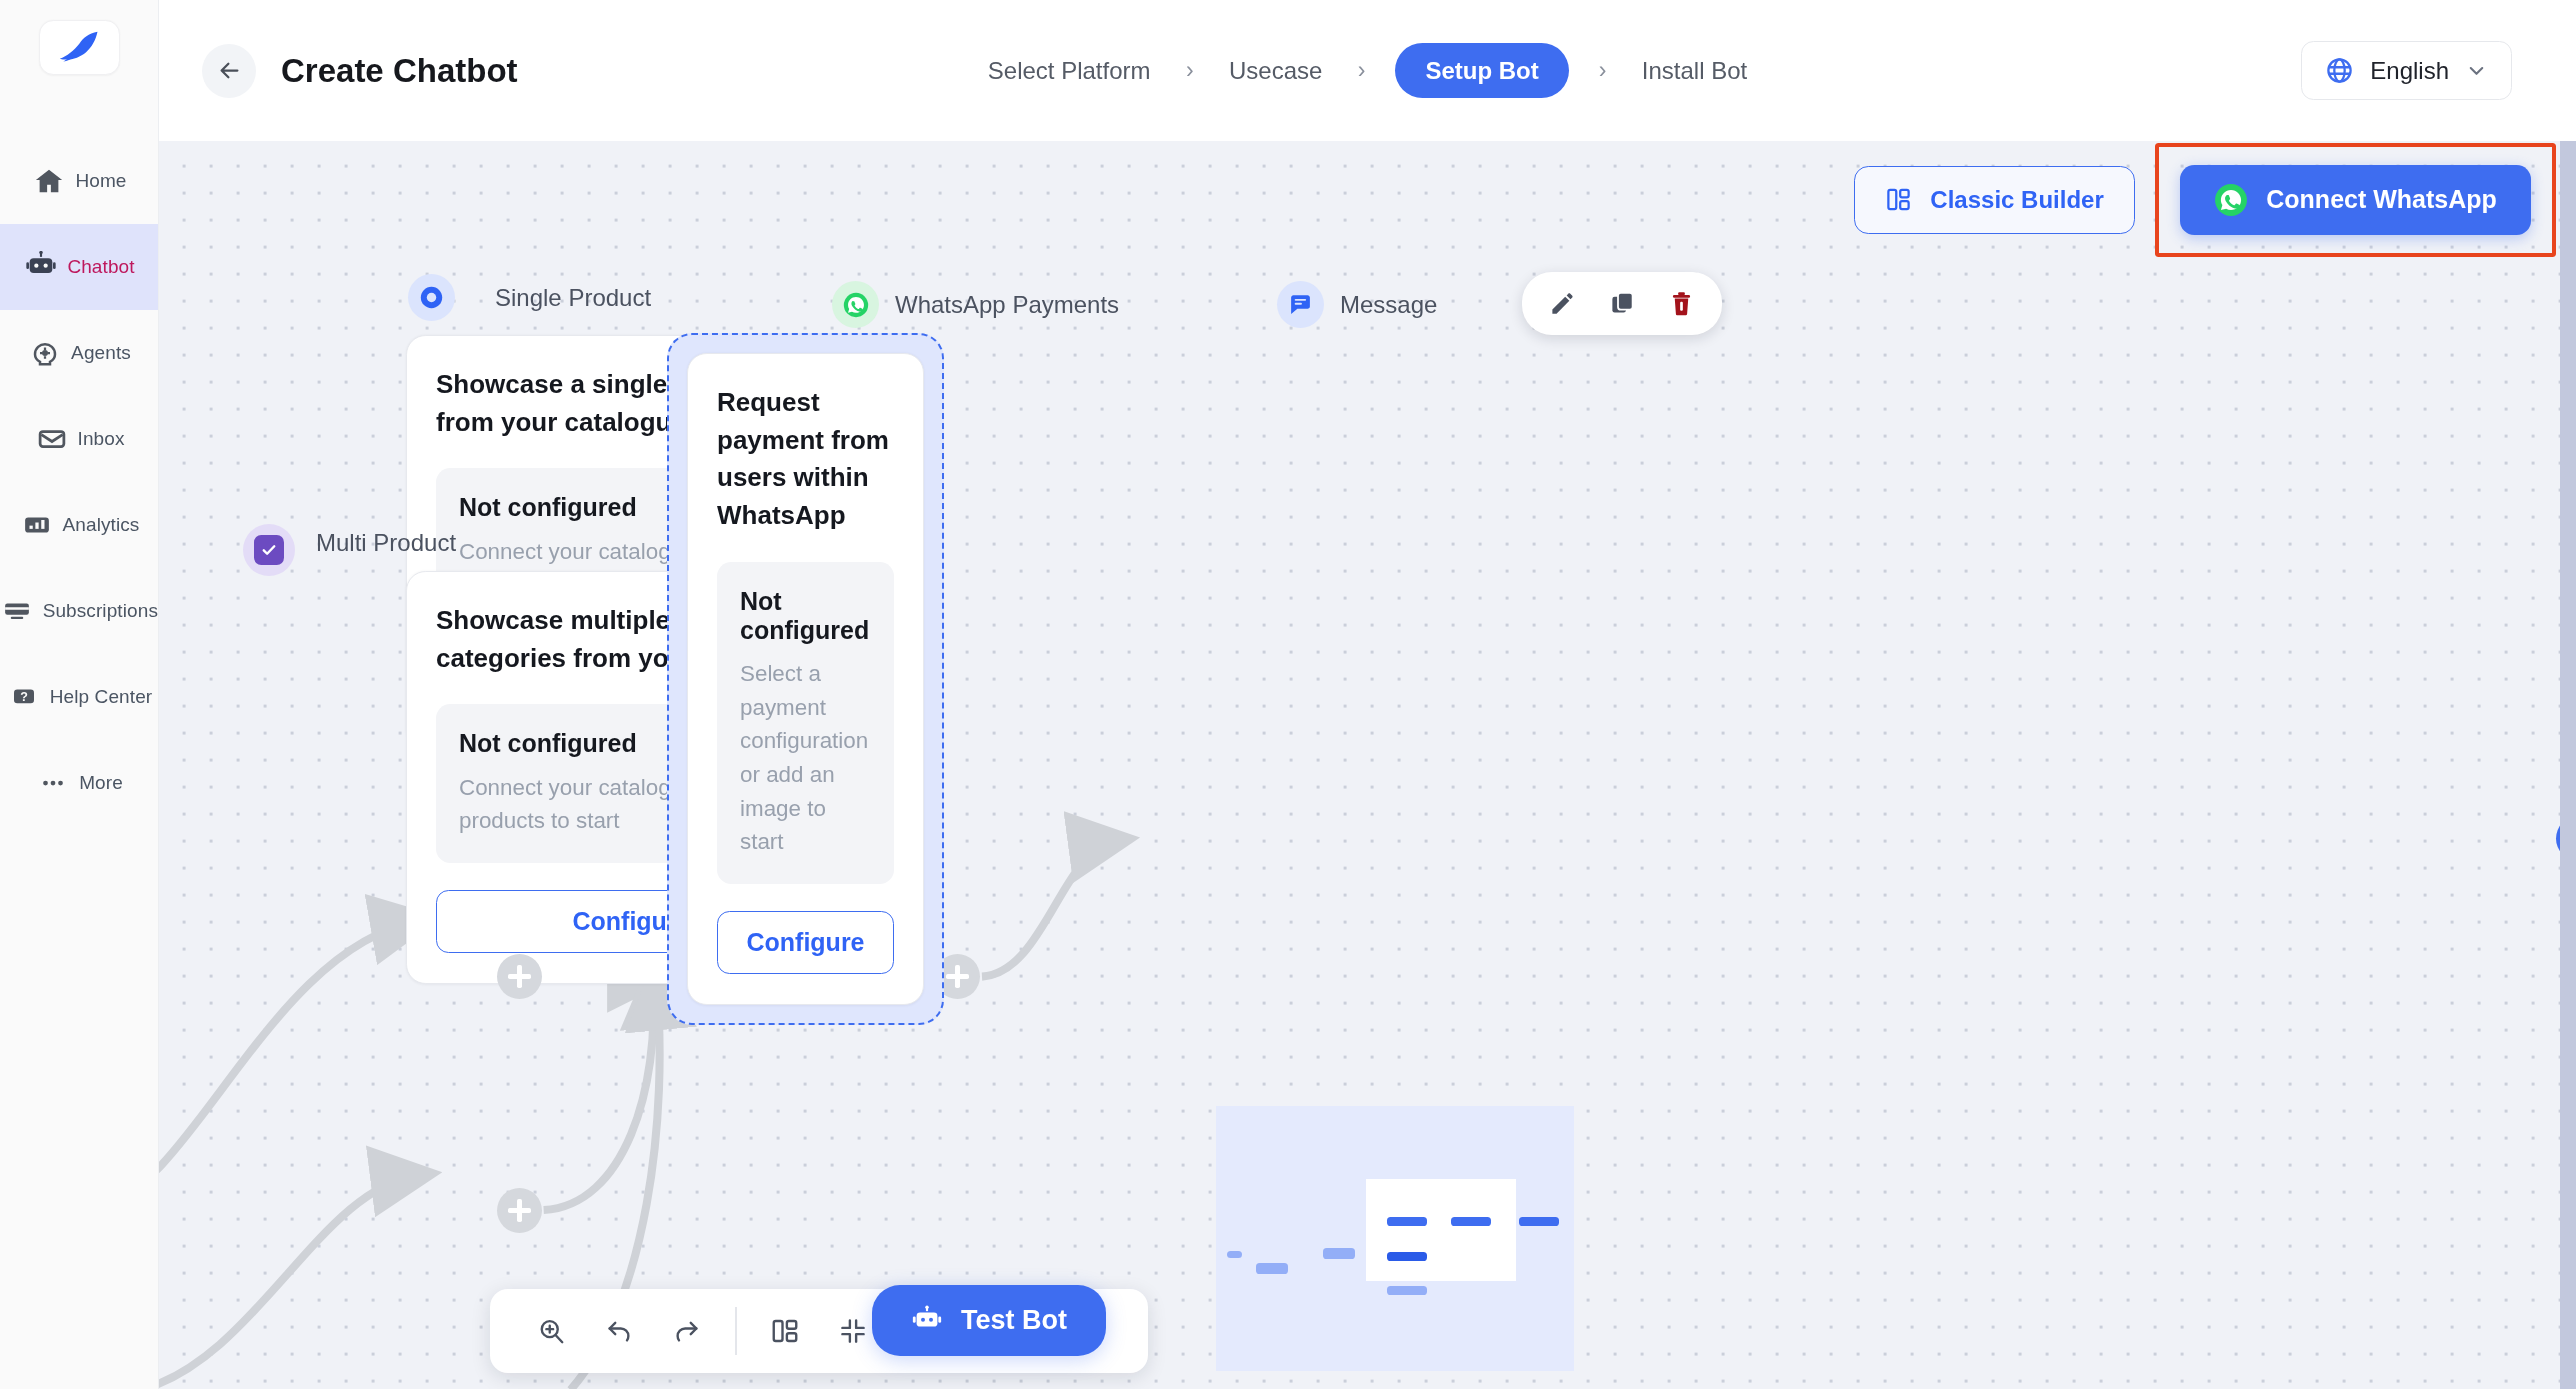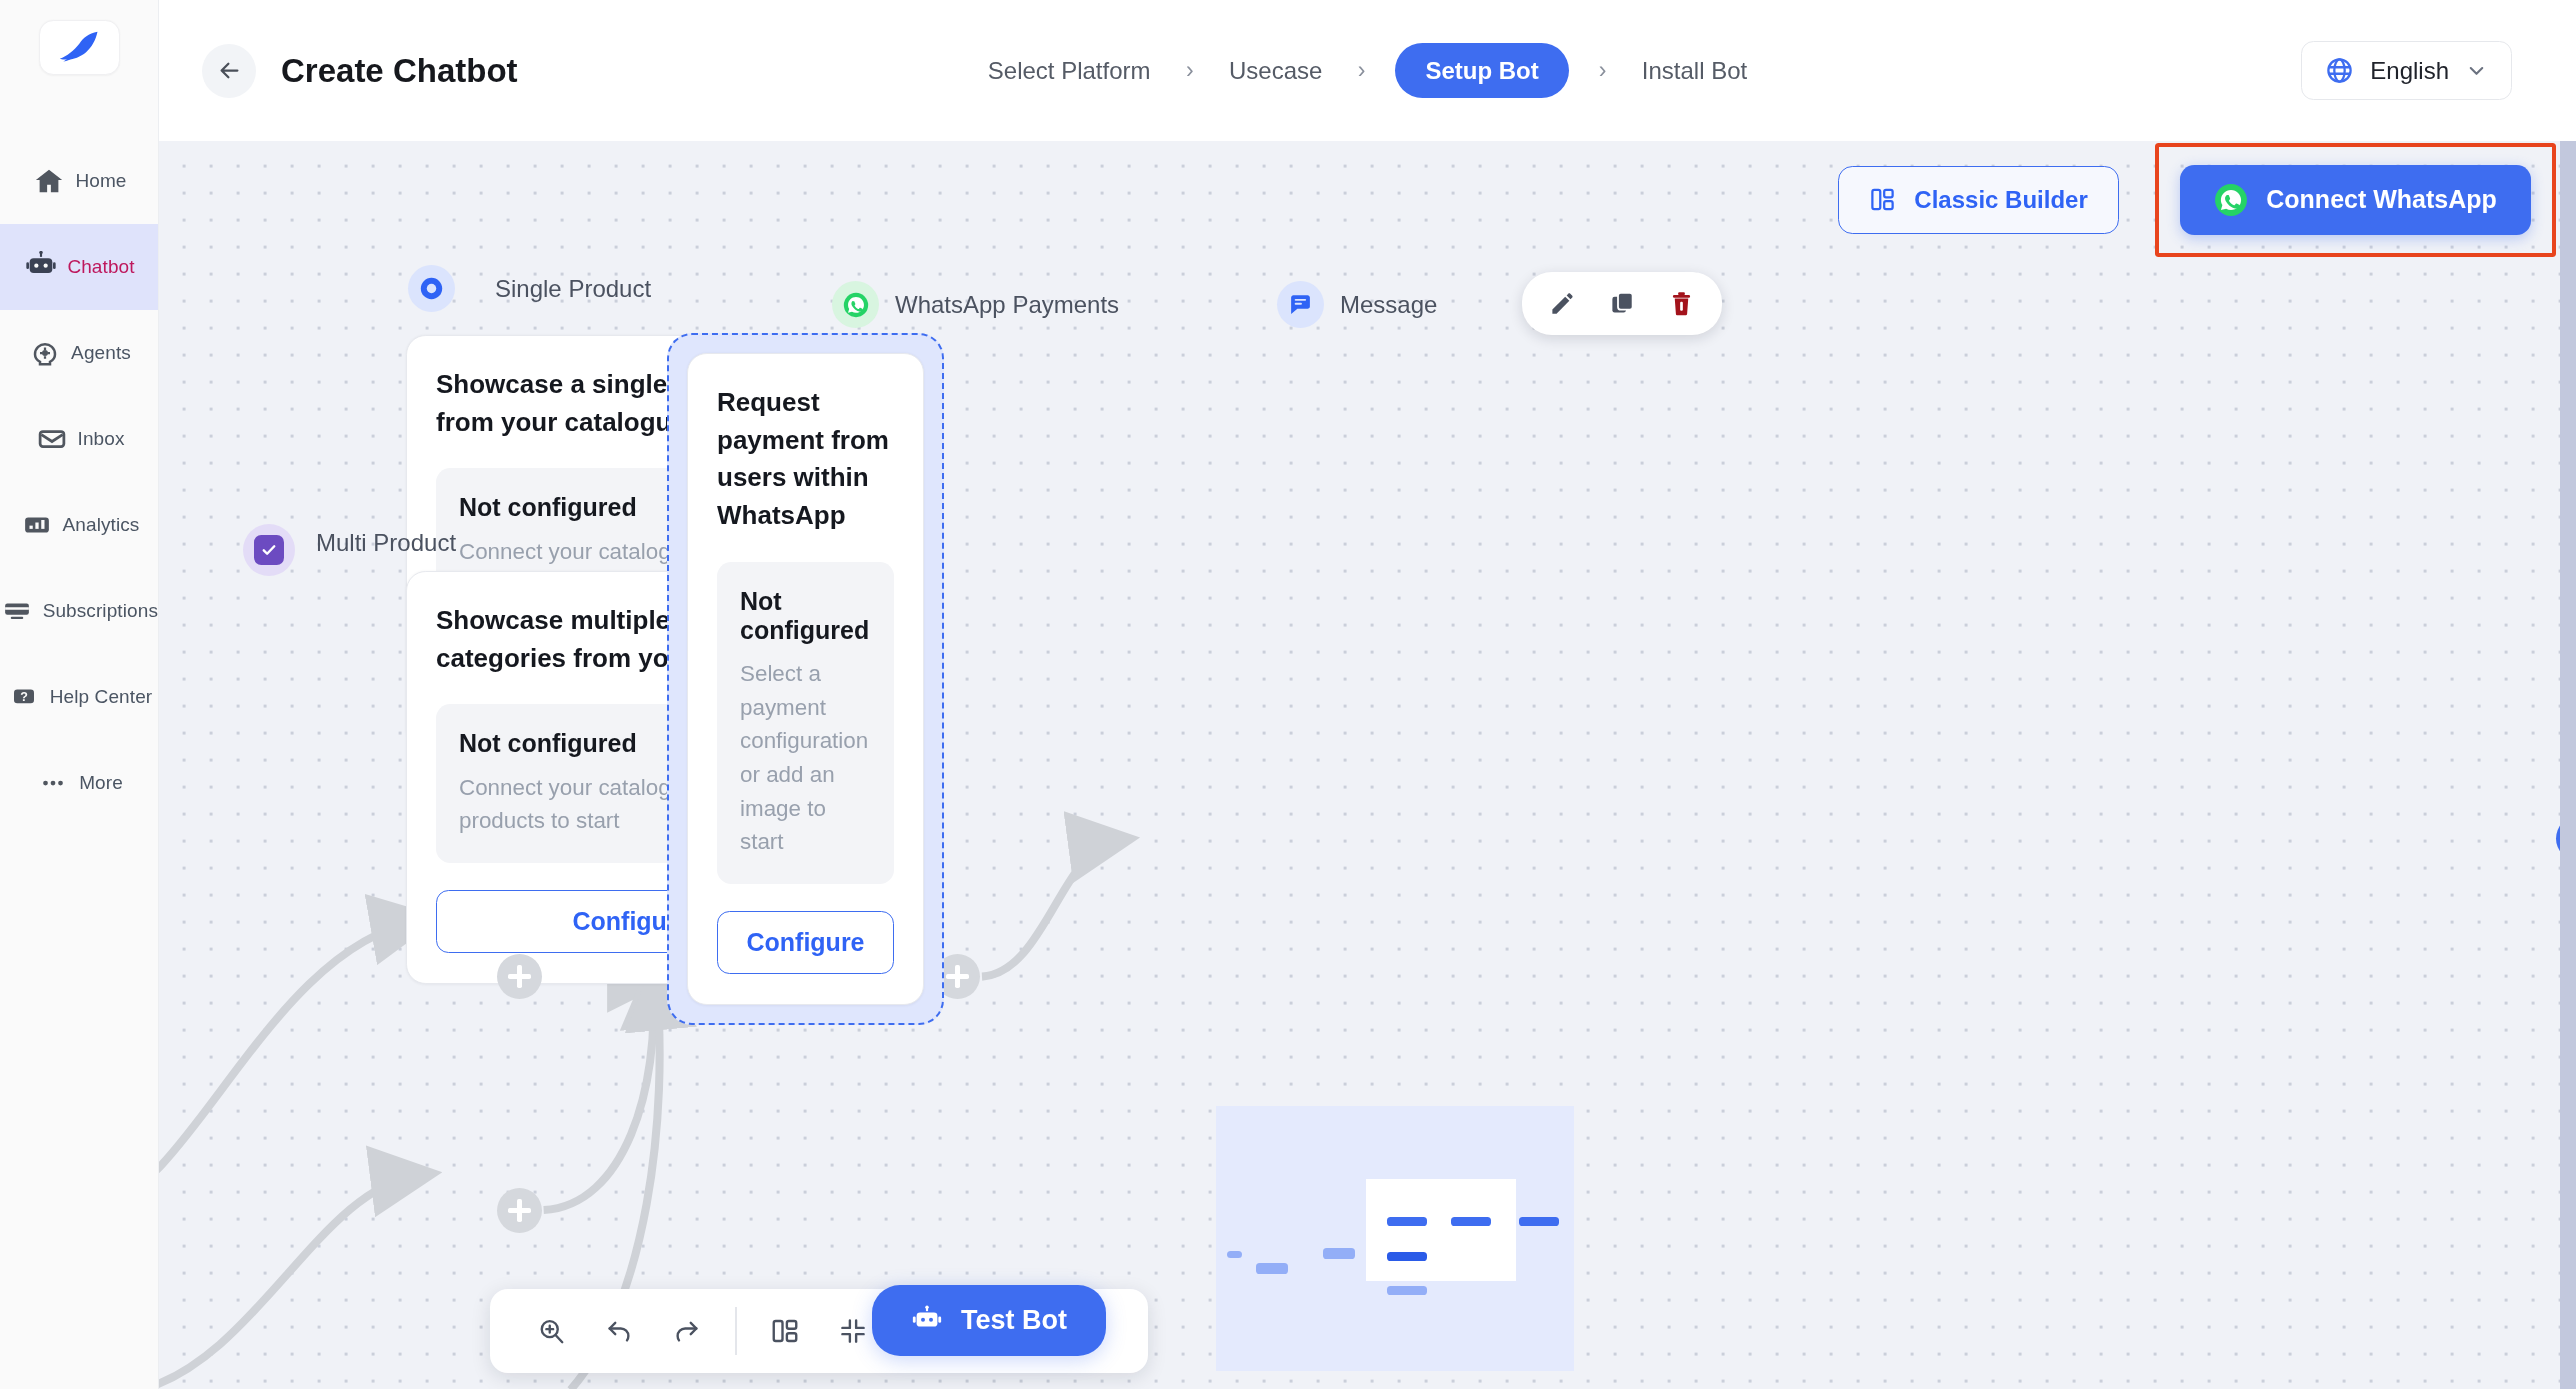--- a/index.html
+++ b/index.html
@@ -73,21 +73,21 @@
   }
 
   
   .canvas-actions { position: absolute; right: 19.7px; top: 1.8px; display: flex; align-items: center; gap: 0; }
   .classic-builder {
     display: flex; align-items: center; gap: 18px;
     border: 1.4px solid #3e6df0; border-radius: 14.3px; background: #f6f8fe;
     padding: 19px 30px; cursor: pointer;
   }
   .classic-builder .lbl { font-size: 24px; color: #2f63f5; font-weight: 600; white-space: nowrap; }
-  .wa-highlight { border: 4.5px solid #e8441d; border-radius: 3.6px; padding: 18px 21.5px; margin-left: 36px; }
+  .wa-highlight { border: 4.5px solid #e8441d; border-radius: 3.6px; padding: 18px 21.5px; margin-left: 20px; }
   .connect-wa {
     display: flex; align-items: center; gap: 18px;
     background: #3e6df0; border-radius: 14.3px; padding: 18px 34px; cursor: pointer;
     box-shadow: 0 3.6px 12.5px rgba(62,109,240,.30);
   }
   .connect-wa .lbl { font-size: 25px; color: #ffffff; font-weight: bold; white-space: nowrap; }
 
   
   .node-label { position: absolute; display: flex; align-items: center; gap: 16px; }
   .node-label .chip { width: 47px; height: 47px; border-radius: 50%; display: flex; align-items: center; justify-content: center; flex:none; }
@@ -355,21 +355,21 @@
               <circle cx="16" cy="16" r="15" fill="#25d366"></circle>
               <path d="M16 6.5c-5.2 0-9.5 4.2-9.5 9.4 0 1.8.5 3.5 1.4 4.9L6.5 25.5l4.9-1.3c1.4.8 3 1.2 4.6 1.2 5.2 0 9.5-4.2 9.5-9.4S21.2 6.5 16 6.5z" fill="#fff"></path>
               <path d="M12.6 11.2c-.3 0-.7.1-1 .5-.3.4-1.2 1.2-1.2 2.8s1.2 3.2 1.4 3.5c.2.3 2.4 3.8 5.9 5.2 2.9 1.1 3.5.9 4.1.8.6-.1 2-.8 2.3-1.6.3-.8.3-1.5.2-1.6-.1-.2-.3-.2-.7-.4-.3-.2-2-1-2.3-1.1-.3-.1-.5-.2-.8.2-.2.3-.8 1.1-1 1.3-.2.2-.4.3-.7.1-.3-.2-1.4-.5-2.7-1.7-1-.9-1.7-2-1.9-2.3-.2-.3 0-.5.1-.7l.5-.6c.2-.2.2-.3.3-.6.1-.2 0-.4 0-.6-.1-.2-.8-1.9-1-2.6-.3-.6-.5-.6-.7-.6h-.8z" fill="#25d366"></path>
             </svg>
           </span>
           <span class="lbl">Connect WhatsApp</span>
         </div>
       </div>
     </div>
 
-    <div class="node-label" style="left:249px; top:124px;gap:40px;">
+    <div class="node-label" style="left:249px; top:133px;gap:40px;">
       <span class="chip" style="background:#dbe4fd;">
         <svg width="27" height="27" viewBox="0 0 24 24">
             <circle cx="12" cy="12" r="9.5" fill="#2f63f5"></circle>
             <circle cx="12" cy="12" r="4.2" fill="#dbe4fd"></circle>
           </svg>
       </span>
       <span class="txt">Single Product</span>
     </div>
 
     <div class="card" style="left:247px; top:194px; width:451px;">

